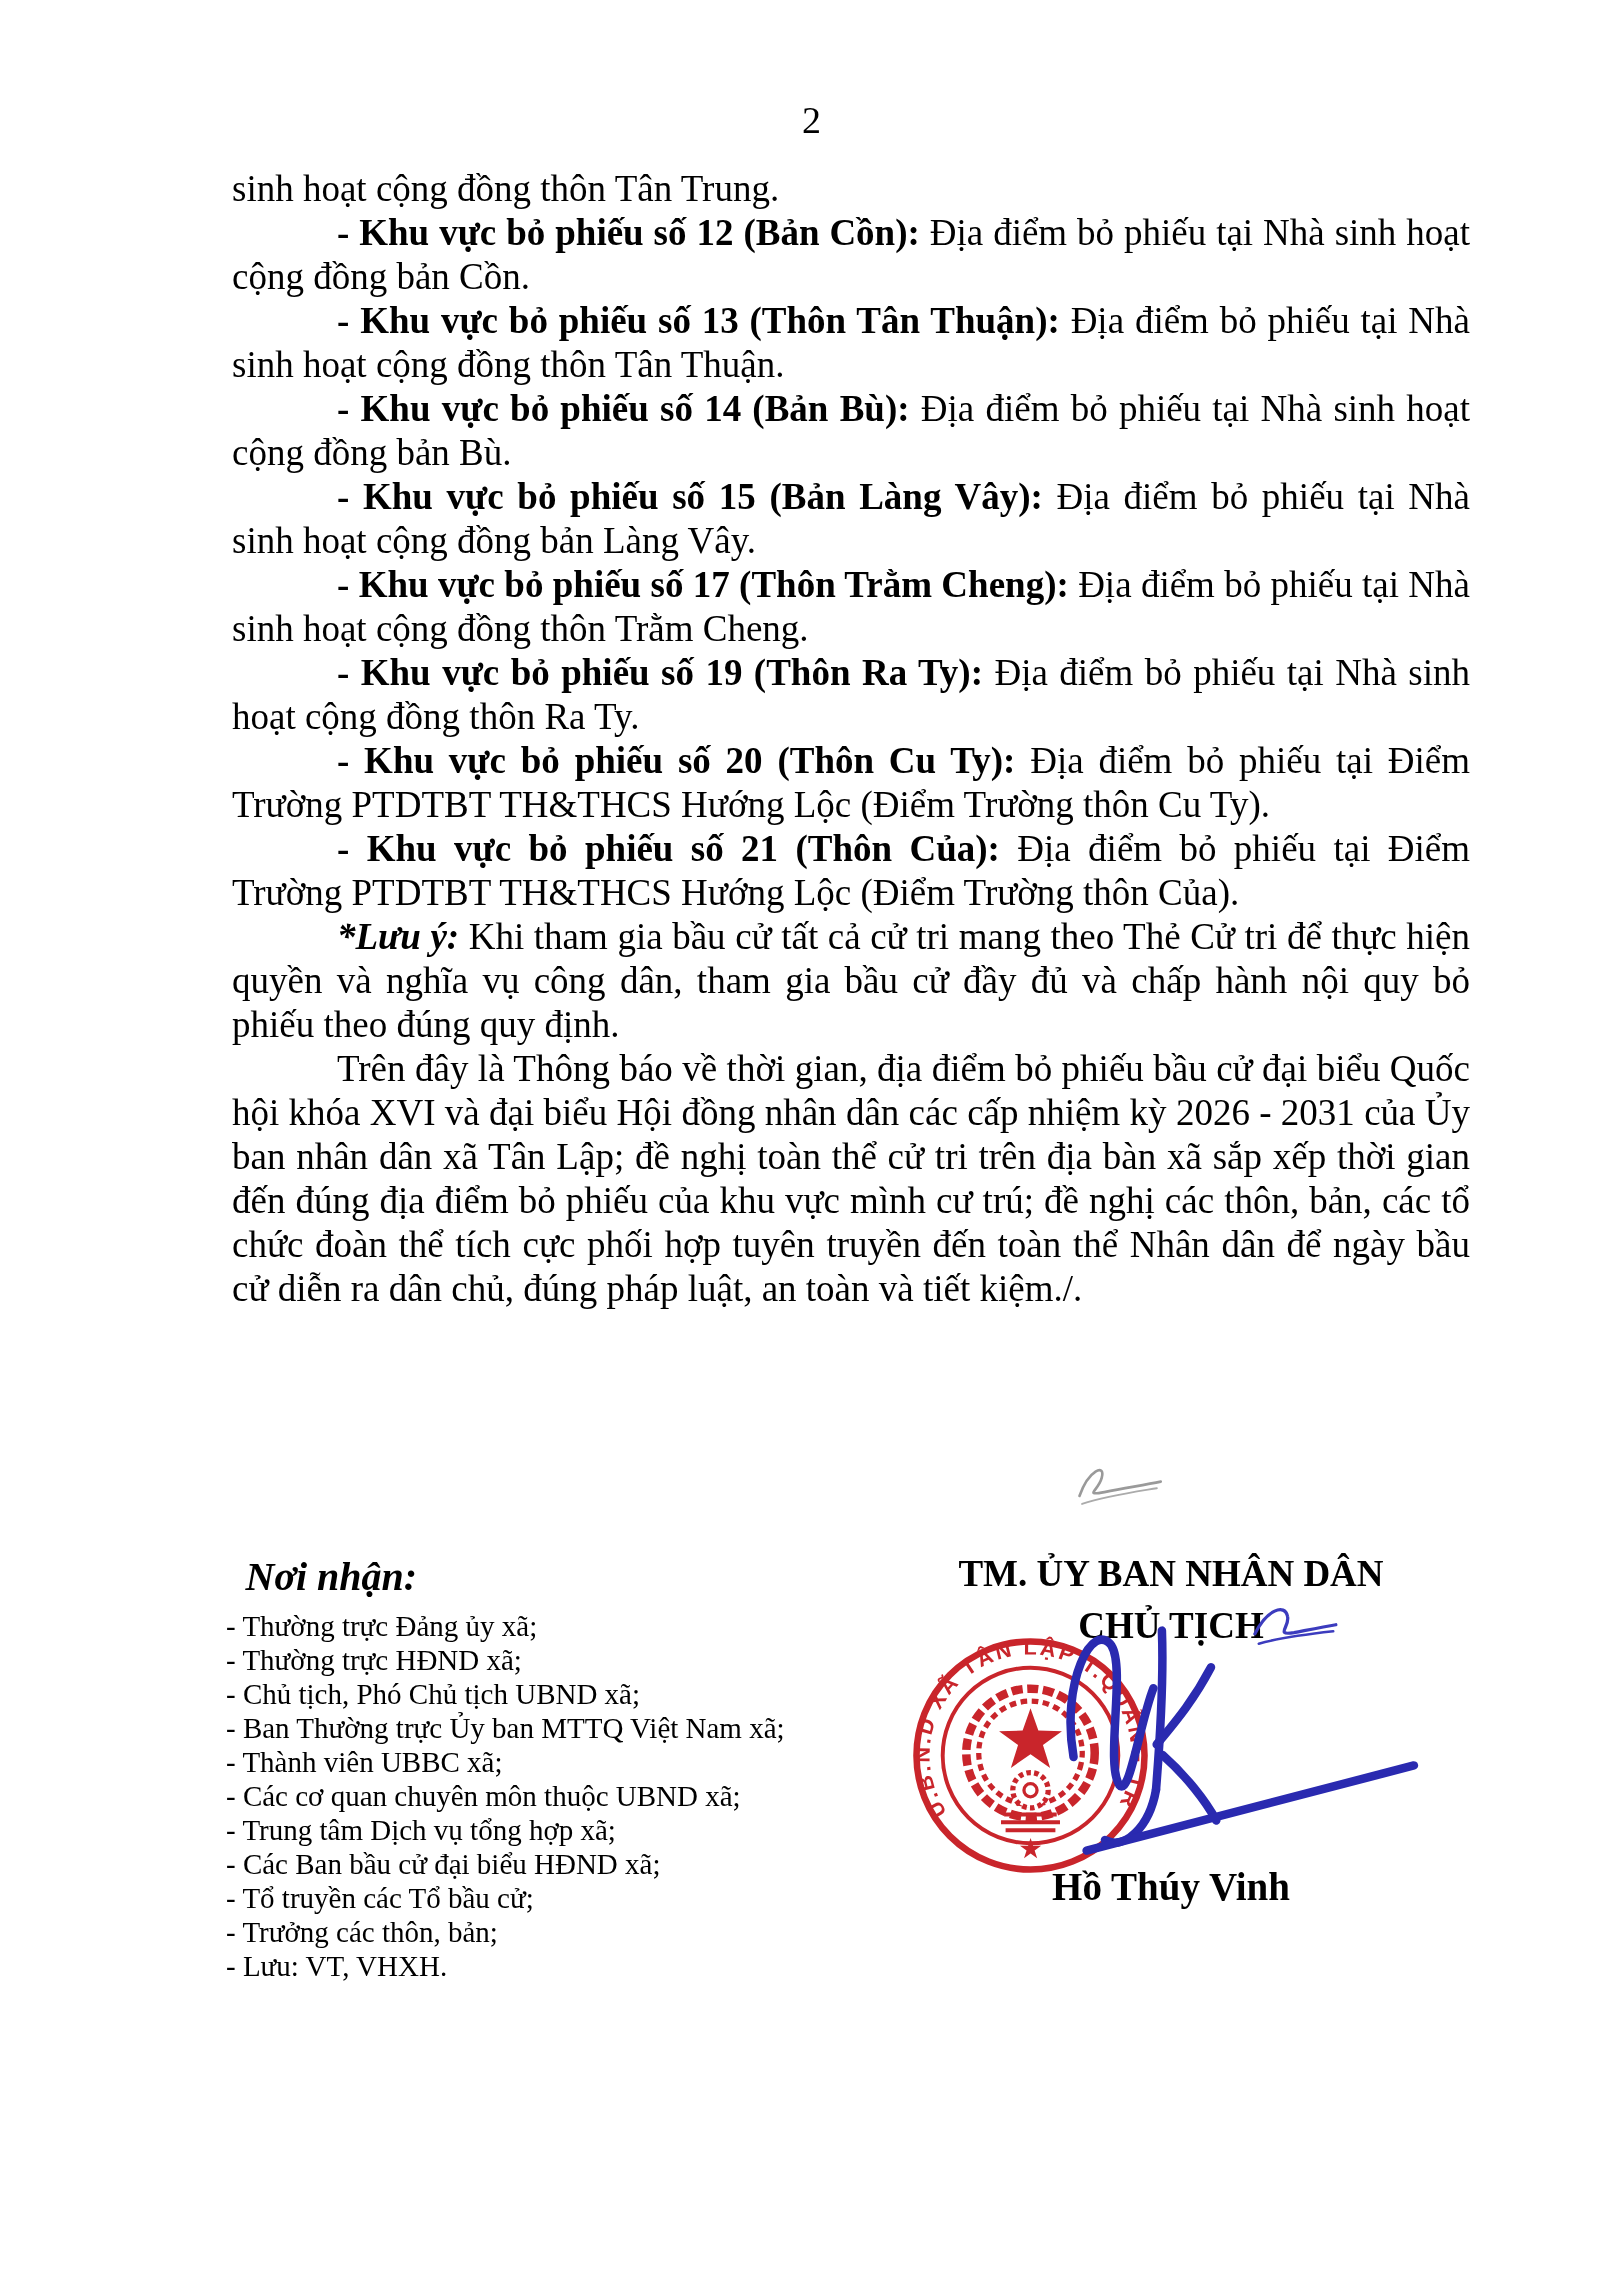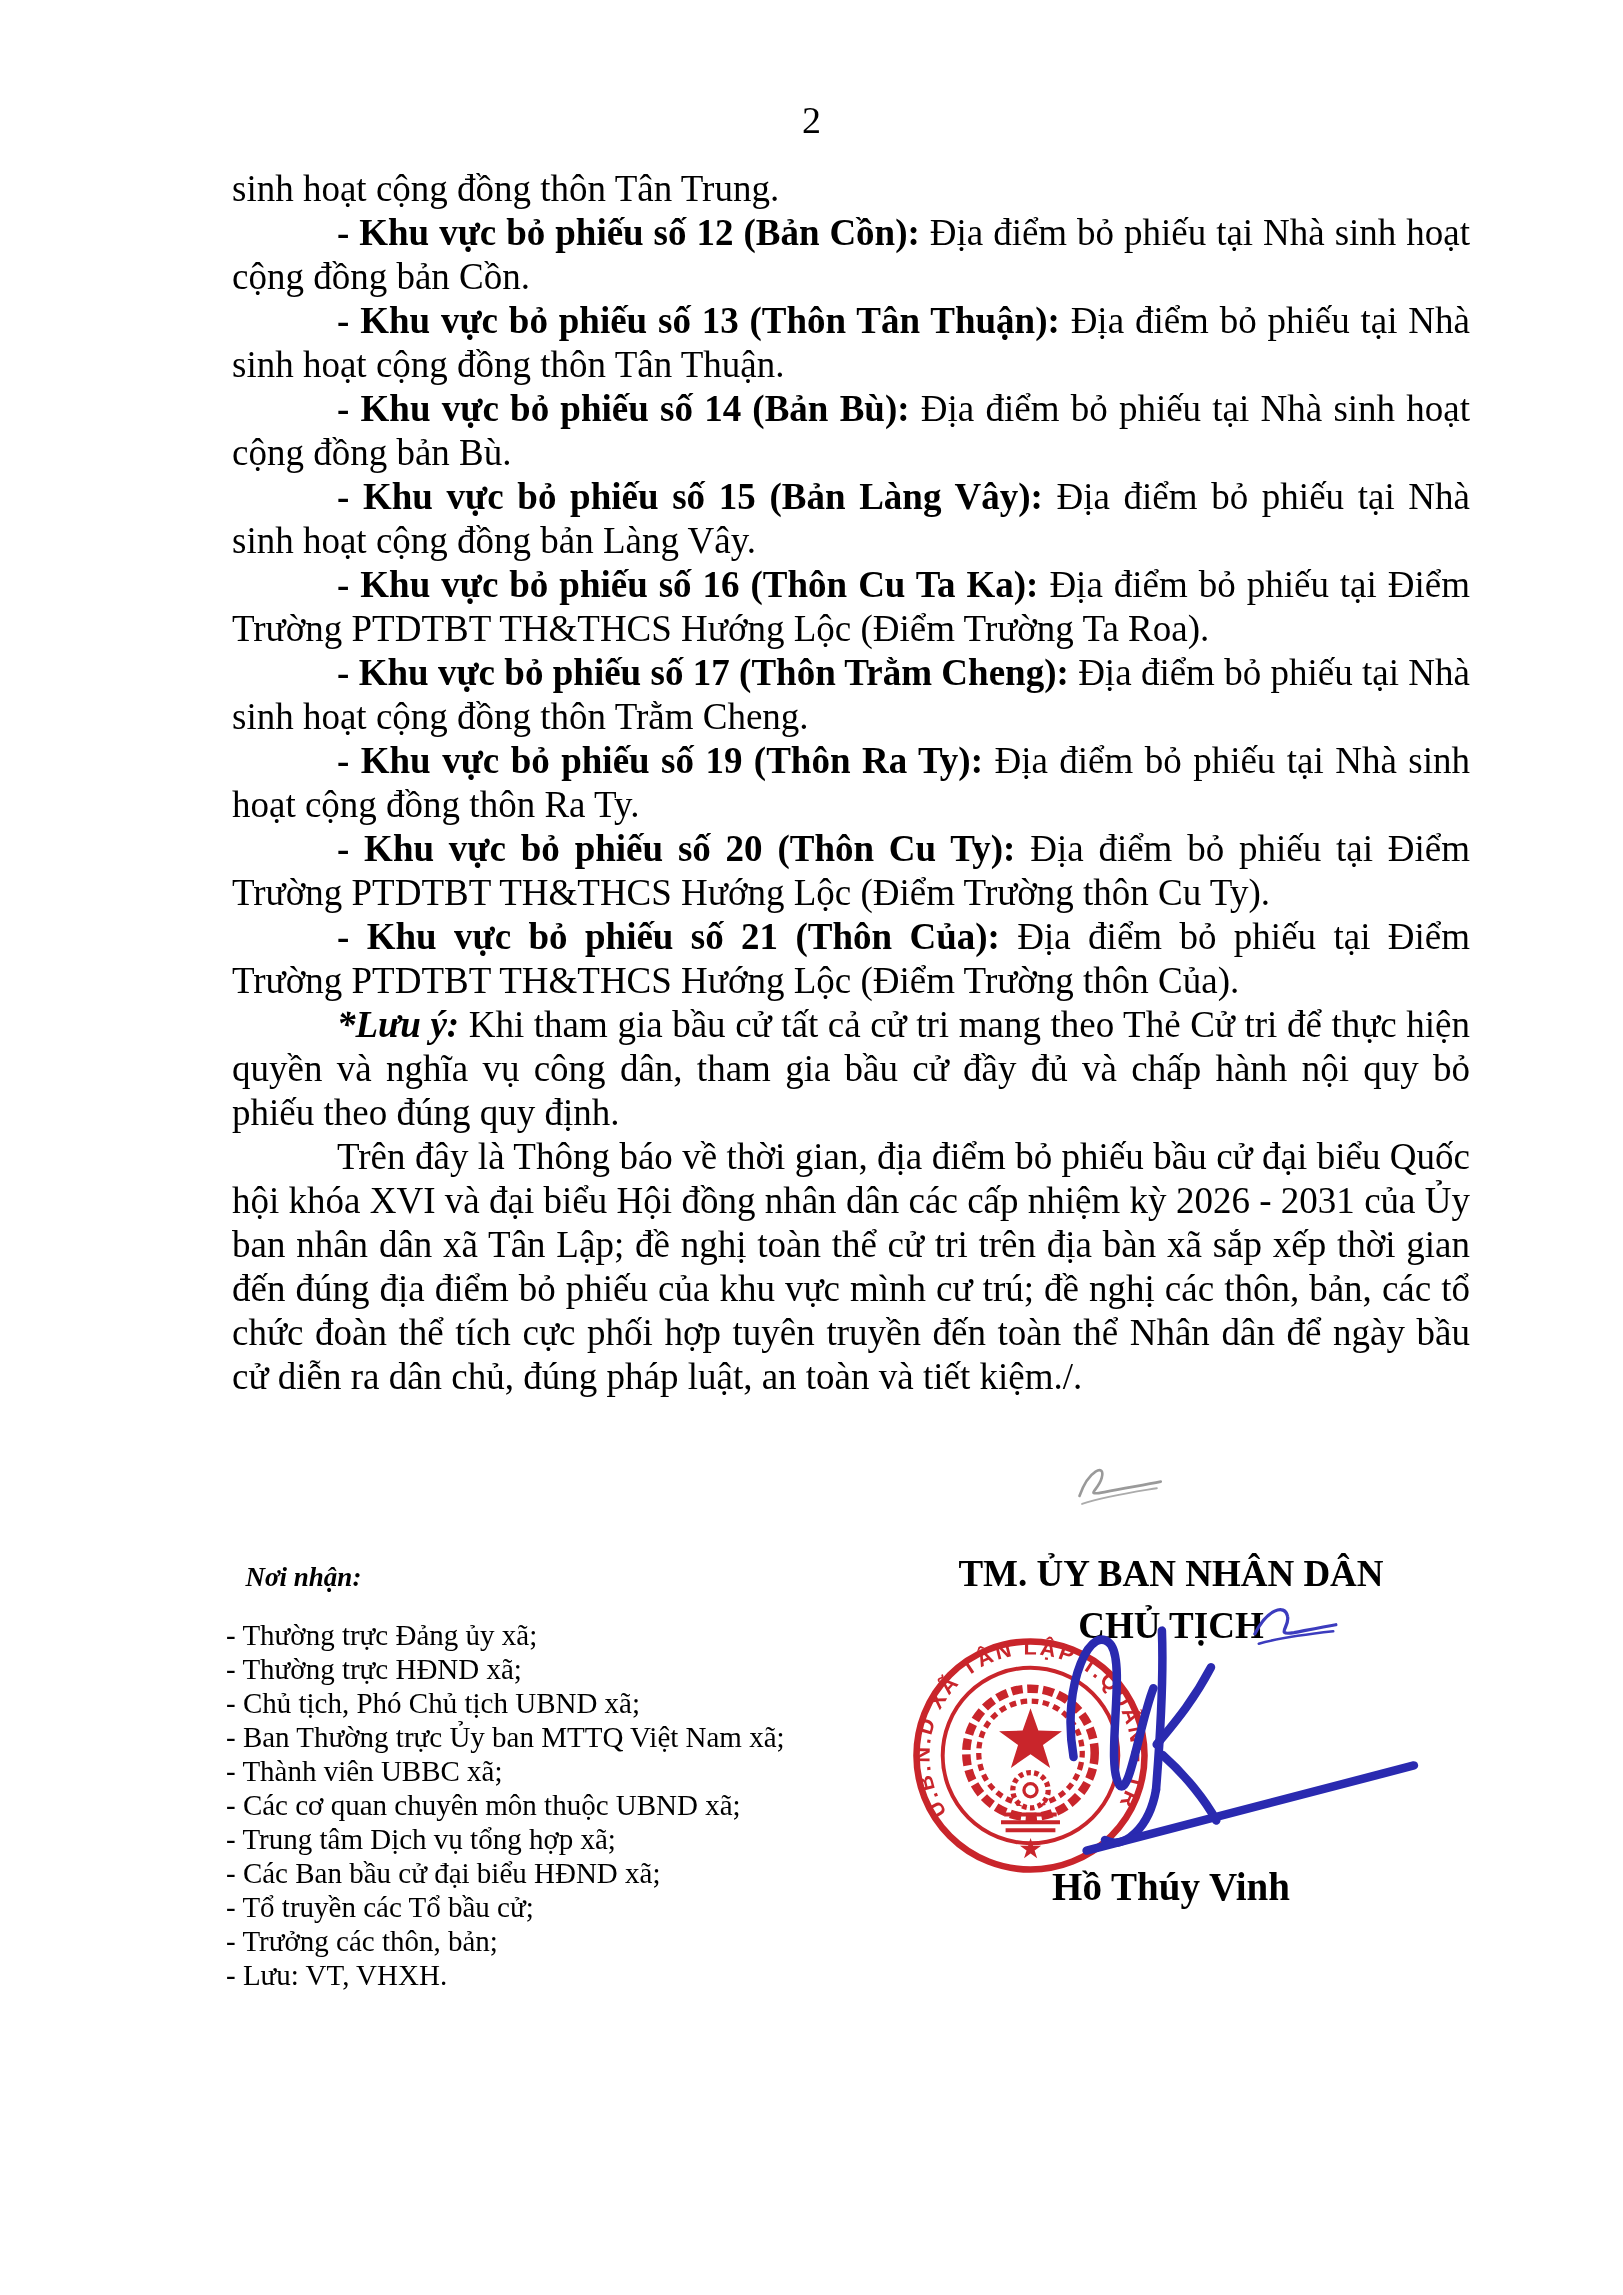--- a/index.html
+++ b/index.html
@@ -22,22 +22,22 @@
     font-size:37px;line-height:44px;text-align:justify;
   }
   .body-text p{margin:0;text-indent:105px;}
   .body-text p.continuation{text-indent:0;}
   .note-head{font-weight:bold;font-style:italic;}
   .recipients{
     position:absolute;left:226px;top:1560px;width:563px;
     font-size:29px;line-height:34px;
   }
   .recipients-label{
-    font-weight:bold;font-style:italic;font-size:27px;
-    margin-left:19.6px;margin-bottom:24px;
+    font-weight:bold;font-style:italic;font-size:40px;
+    margin-left:19.6px;margin-bottom:15px;
   }
   .sig-head{
     position:absolute;left:870px;top:1552px;width:602px;
     text-align:center;font-weight:bold;font-size:37px;line-height:43px;
   }
   .sig-title{margin-top:9.2px;text-align:center;}
   .sig-name{
     position:absolute;left:870px;top:1864px;width:602px;
     text-align:center;font-weight:bold;font-size:39px;
   }
@@ -50,21 +50,20 @@
 
   <div class="page-number">2</div>
 
   <div class="body-text">
     <p class="continuation">sinh hoạt cộng đồng thôn Tân Trung.</p>
 
     <p><b>- Khu vực bỏ phiếu số 12 (Bản Cồn):</b><span> Địa điểm bỏ phiếu tại Nhà sinh hoạt cộng đồng bản Cồn.</span></p>
     <p><b>- Khu vực bỏ phiếu số 13 (Thôn Tân Thuận):</b><span> Địa điểm bỏ phiếu tại Nhà sinh hoạt cộng đồng thôn Tân Thuận.</span></p>
     <p><b>- Khu vực bỏ phiếu số 14 (Bản Bù):</b><span> Địa điểm bỏ phiếu tại Nhà sinh hoạt cộng đồng bản Bù.</span></p>
     <p><b>- Khu vực bỏ phiếu số 15 (Bản Làng Vây):</b><span> Địa điểm bỏ phiếu tại Nhà sinh hoạt cộng đồng bản Làng Vây.</span></p>
-    <p><b>- Khu vực bỏ phiếu số 16 (Thôn Cu Ta Ka):</b><span> Địa điểm bỏ phiếu tại Điểm Trường PTDTBT TH&amp;THCS Hướng Lộc (Điểm Trường Ta Roa).</span></p>
     <p><b>- Khu vực bỏ phiếu số 17 (Thôn Trằm Cheng):</b><span> Địa điểm bỏ phiếu tại Nhà sinh hoạt cộng đồng thôn Trằm Cheng.</span></p>
     <p><b>- Khu vực bỏ phiếu số 19 (Thôn Ra Ty):</b><span> Địa điểm bỏ phiếu tại Nhà sinh hoạt cộng đồng thôn Ra Ty.</span></p>
     <p><b>- Khu vực bỏ phiếu số 20 (Thôn Cu Ty):</b><span> Địa điểm bỏ phiếu tại Điểm Trường PTDTBT TH&amp;THCS Hướng Lộc (Điểm Trường thôn Cu Ty).</span></p>
     <p><b>- Khu vực bỏ phiếu số 21 (Thôn Của):</b><span> Địa điểm bỏ phiếu tại Điểm Trường PTDTBT TH&amp;THCS Hướng Lộc (Điểm Trường thôn Của).</span></p>
 
     <p><span class="note-head">*Lưu ý:</span><span> Khi tham gia bầu cử tất cả cử tri mang theo Thẻ Cử tri để thực hiện quyền và nghĩa vụ công dân, tham gia bầu cử đầy đủ và chấp hành nội quy bỏ phiếu theo đúng quy định.</span></p>
 
     <p>Trên đây là Thông báo về thời gian, địa điểm bỏ phiếu bầu cử đại biểu Quốc hội khóa XVI và đại biểu Hội đồng nhân dân các cấp nhiệm kỳ 2026 - 2031 của Ủy ban nhân dân xã Tân Lập; đề nghị toàn thể cử tri trên địa bàn xã sắp xếp thời gian đến đúng địa điểm bỏ phiếu của khu vực mình cư trú; đề nghị các thôn, bản, các tổ chức đoàn thể tích cực phối hợp tuyên truyền đến toàn thể Nhân dân để ngày bầu cử diễn ra dân chủ, đúng pháp luật, an toàn và tiết kiệm./.</p>
   </div>
 

